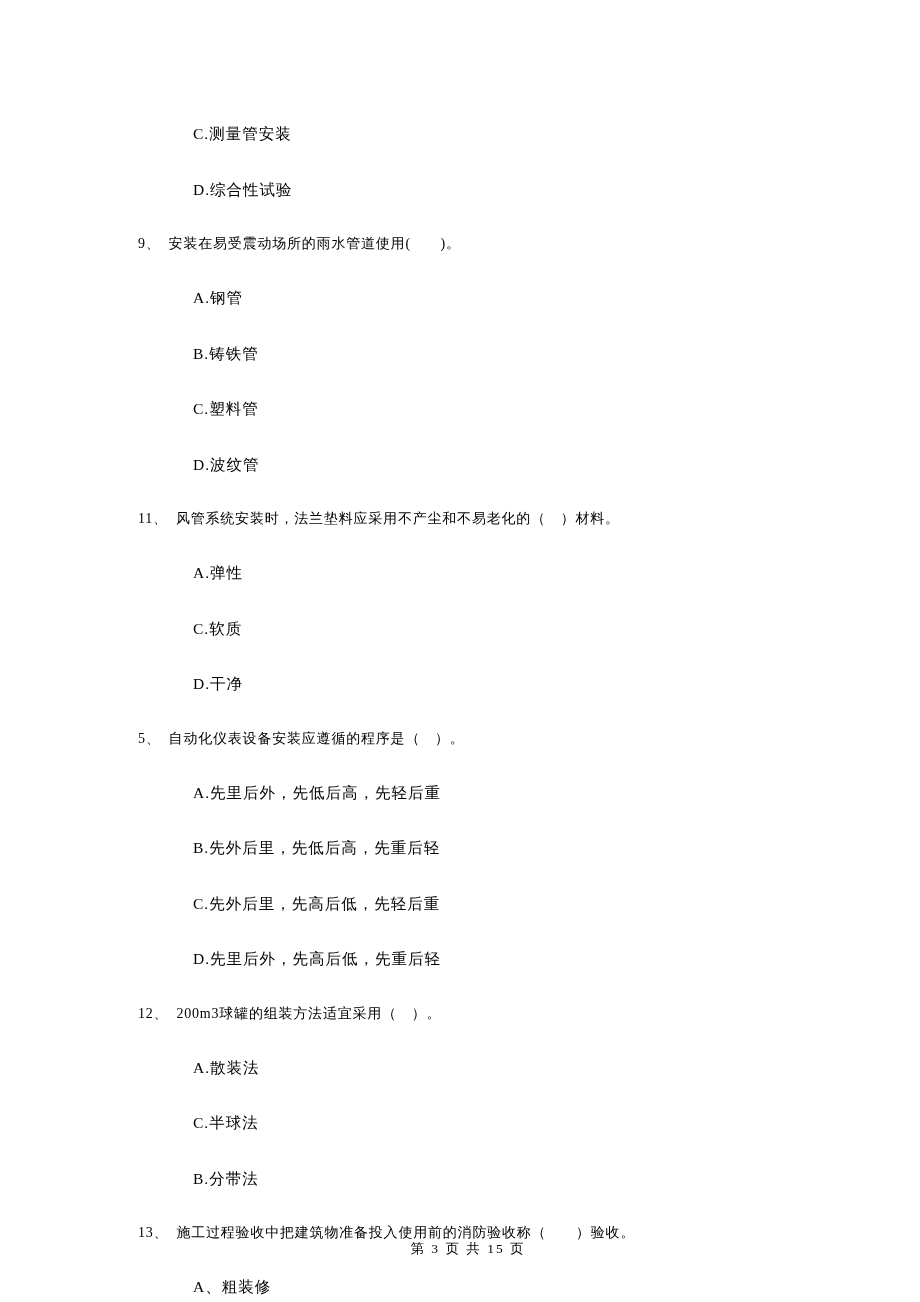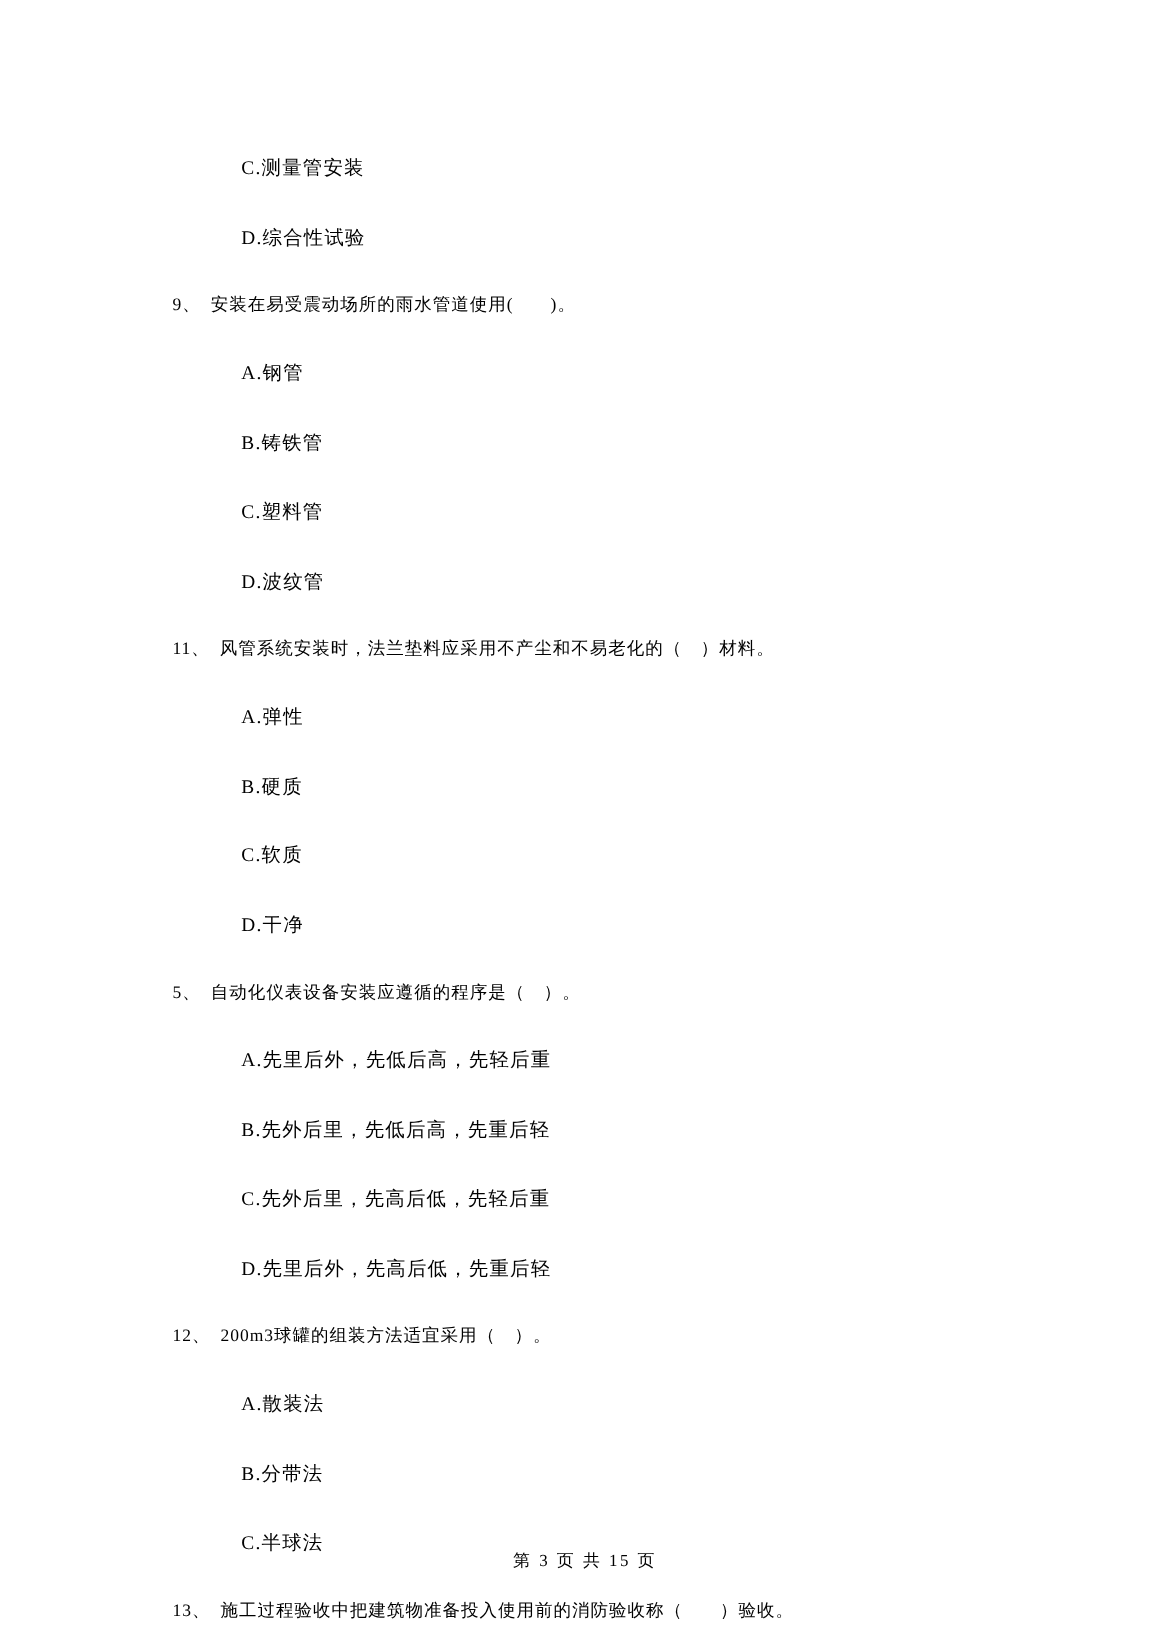--- a/index.html
+++ b/index.html
@@ -59,38 +59,37 @@
   </div>
   <div class="option-line">A.钢管</div>
   <div class="option-line">B.铸铁管</div>
   <div class="option-line">C.塑料管</div>
   <div class="option-line">D.波纹管</div>
 
   <div class="question-line">
     <span>11、</span><span>风管系统安装时，法兰垫料应采用不产尘和不易老化的（　）材料。</span>
   </div>
   <div class="option-line">A.弹性</div>
-  <div class="option-line">B.硬质</div>
   <div class="option-line">C.软质</div>
   <div class="option-line">D.干净</div>
 
   <div class="question-line">
     <span>5、</span><span>自动化仪表设备安装应遵循的程序是（　）。</span>
   </div>
   <div class="option-line">A.先里后外，先低后高，先轻后重</div>
   <div class="option-line">B.先外后里，先低后高，先重后轻</div>
   <div class="option-line">C.先外后里，先高后低，先轻后重</div>
   <div class="option-line">D.先里后外，先高后低，先重后轻</div>
 
   <div class="question-line">
     <span>12、</span><span>200m3球罐的组装方法适宜采用（　）。</span>
   </div>
   <div class="option-line">A.散装法</div>
+  <div class="option-line">C.半球法</div>
   <div class="option-line">B.分带法</div>
-  <div class="option-line">C.半球法</div>
 
   <div class="question-line">
     <span>13、</span><span>施工过程验收中把建筑物准备投入使用前的消防验收称（　　）验收。</span>
   </div>
   <div class="option-line">A、粗装修</div>
   <div class="option-line">B、精装修</div>
 
   <div class="footer">第 3 页 共 15 页</div>
 </div>
 

